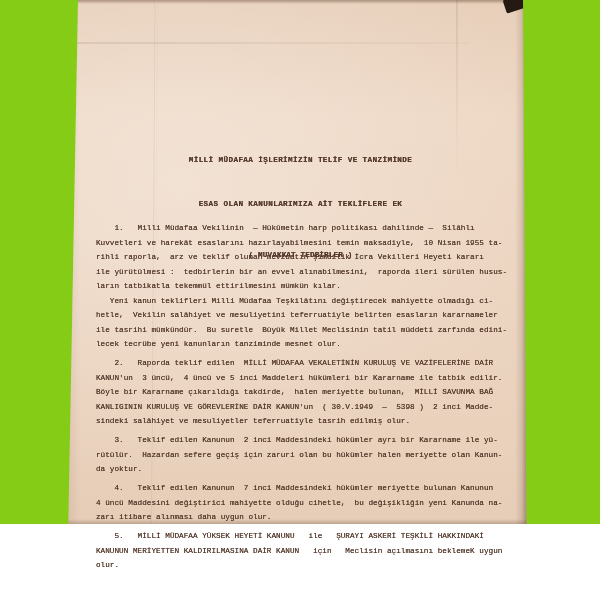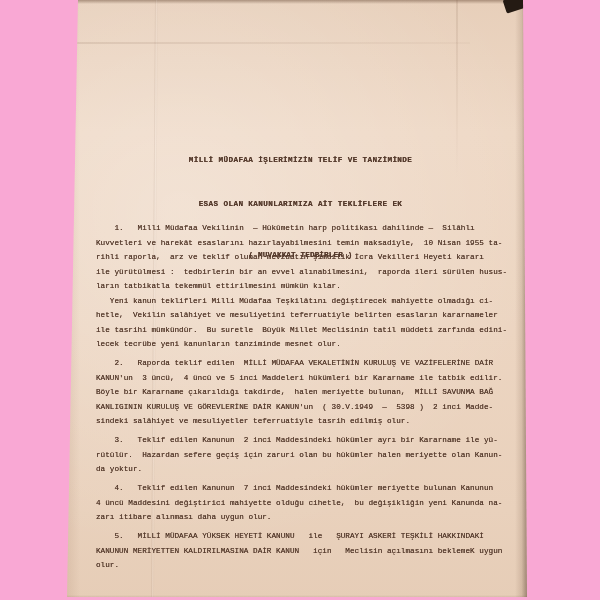--- a/index.html
+++ b/index.html
@@ -4,22 +4,22 @@
 <style>
   html, body {
     margin: 0; padding: 0;
     width: 600px; height: 600px;
     overflow: hidden;
     background: #ffffff;
     font-family: "Liberation Mono", "DejaVu Sans Mono", monospace;
   }
   .scene {
     position: relative;
-    width: 600px; height: 600px;
-    background: #f9a8d4;
+    width: 600px; height: 524px;
+    background: #84cc16;
   }
   
   .paper {
     position: absolute; inset: 0;
     clip-path: polygon(78px 0px, 523px 0px, 527px 597px, 67px 597px);
     background:
       radial-gradient(ellipse at 30% 35%, rgba(255,255,255,0.28), rgba(255,255,255,0) 62%),
       linear-gradient(180deg, #e7cfba 0%, #eed8c5 22%, #ecd5c1 55%, #e9d1bc 85%, #e6cdb7 100%);
   }
   .edge-top {

